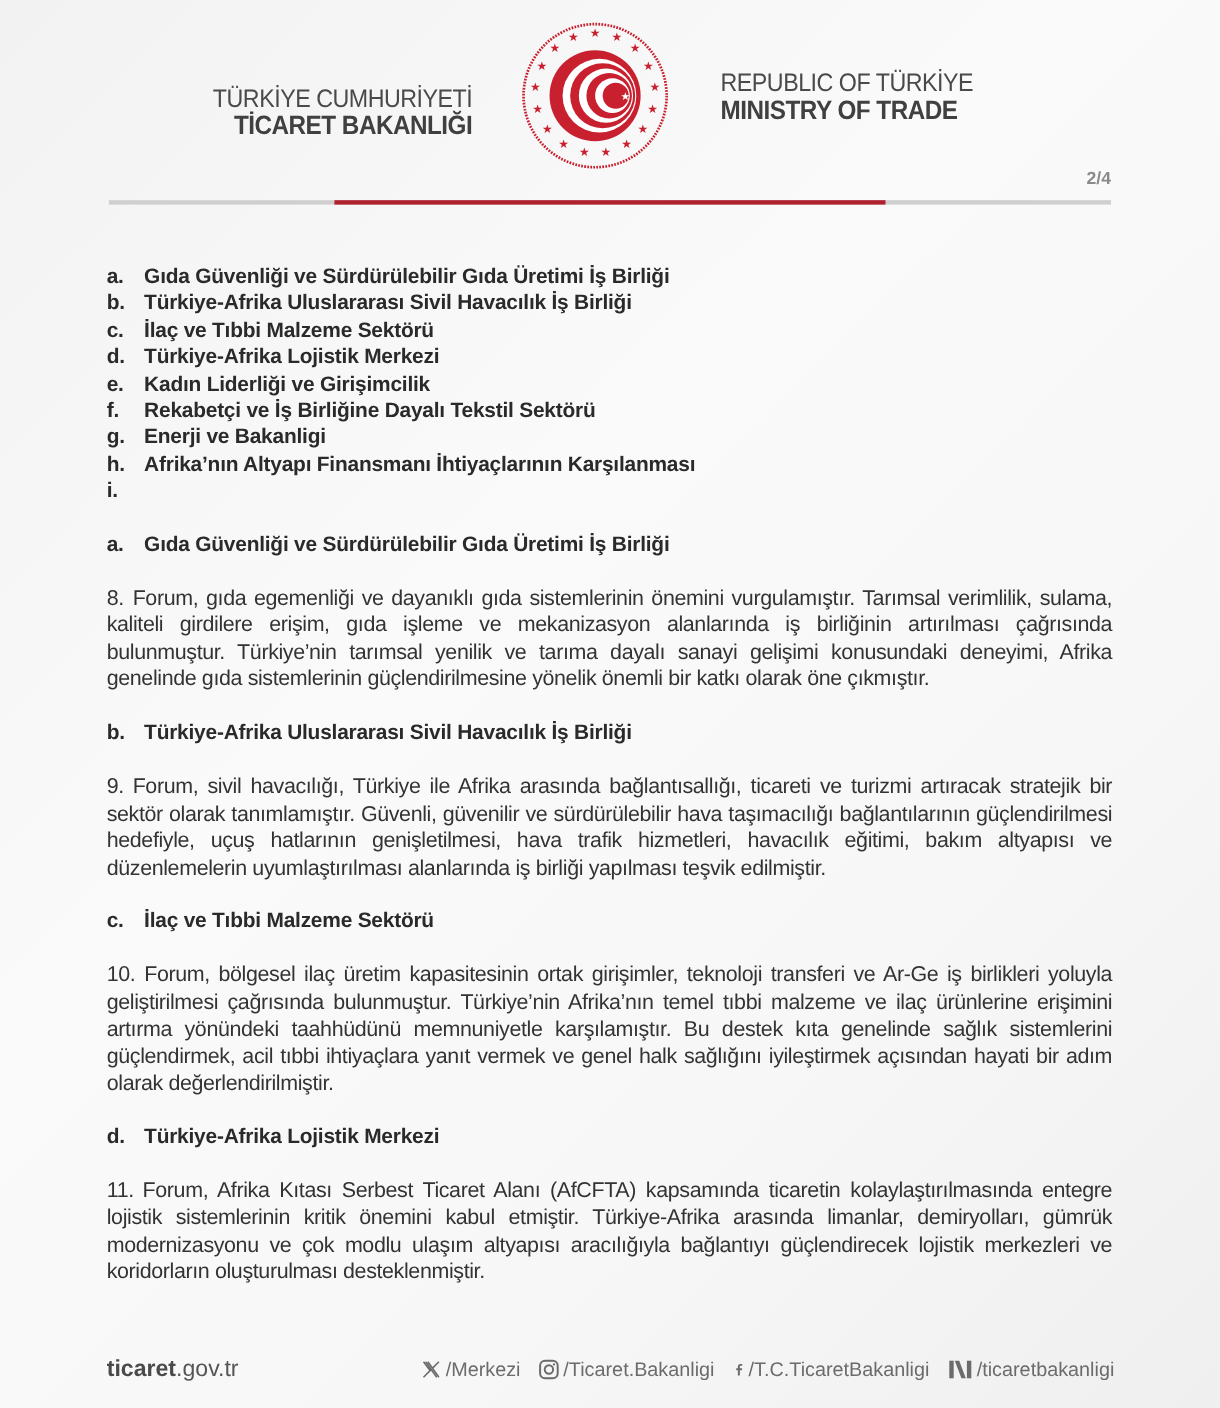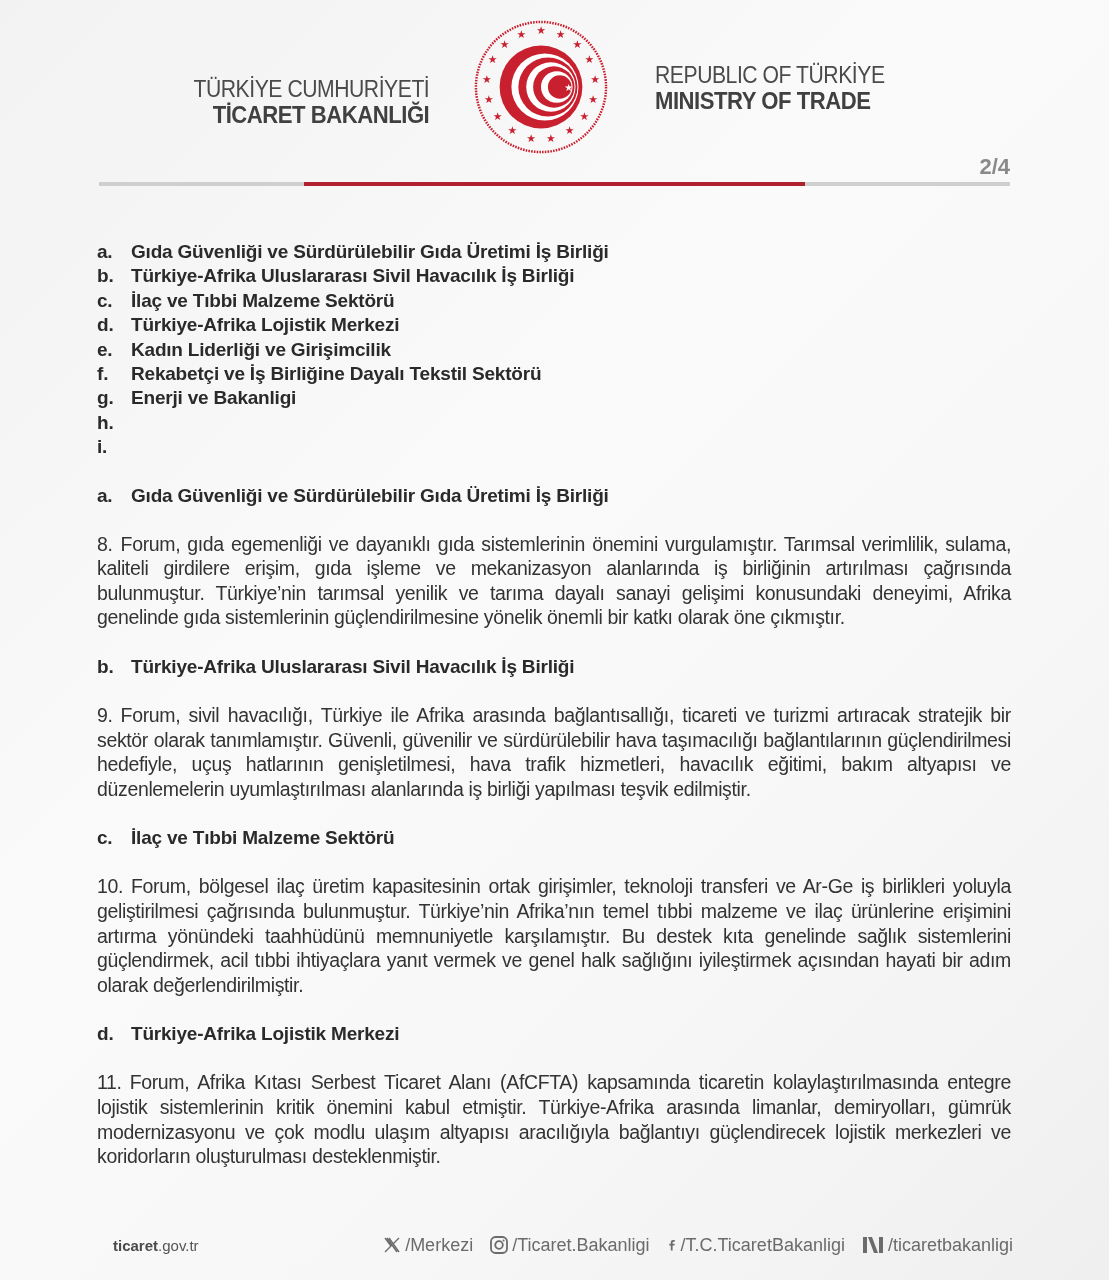--- a/index.html
+++ b/index.html
@@ -65,21 +65,21 @@
       left: 472px;
       top: 18px;
       width: 138px;
       height: 138px;
     }
 
     .page-number {
       position: absolute;
       right: 99px;
       top: 154px;
-      font-size: 22px;
+      font-size: 16px;
       font-weight: bold;
       color: #8a8a8a;
     }
 
     .progress-bar {
       position: absolute;
       left: 99px;
       top: 182px;
       width: 911px;
       height: 4px;
@@ -145,23 +145,22 @@
       position: absolute;
       left: 97px;
       top: 1230px;
       width: 916px;
       height: 30px;
       display: flex;
       align-items: center;
       color: #6b6b6b;
     }
     .footer-site {
-      font-size: 15px;
+      font-size: 21px;
       color: #555;
-      margin-left: 16px;
     }
     .footer-site b { font-weight: bold; color: #4a4a4a; }
     .footer-social {
       margin-left: auto;
       display: flex;
       align-items: center;
       gap: 16px;
       font-size: 18px;
       color: #6b6b6b;
     }
@@ -254,20 +253,21 @@
     <li class="toc-item">
         <span class="toc-letter">f.</span>
         <span>Rekabetçi ve İş Birliğine Dayalı Tekstil Sektörü</span>
       </li>
     <li class="toc-item">
         <span class="toc-letter">g.</span>
         <span>Enerji ve Bakanligi</span>
       </li>
     <li class="toc-item">
         <span class="toc-letter">h.</span>
+        <span>Afrika’nın Altyapı Finansmanı İhtiyaçlarının Karşılanması</span>
       </li>
     <li class="toc-item">
         <span class="toc-letter">i.</span>
       </li>
   </ul>
 
   <div class="gap-toc"></div>
 
   <section>
     <h2 class="section-heading">

